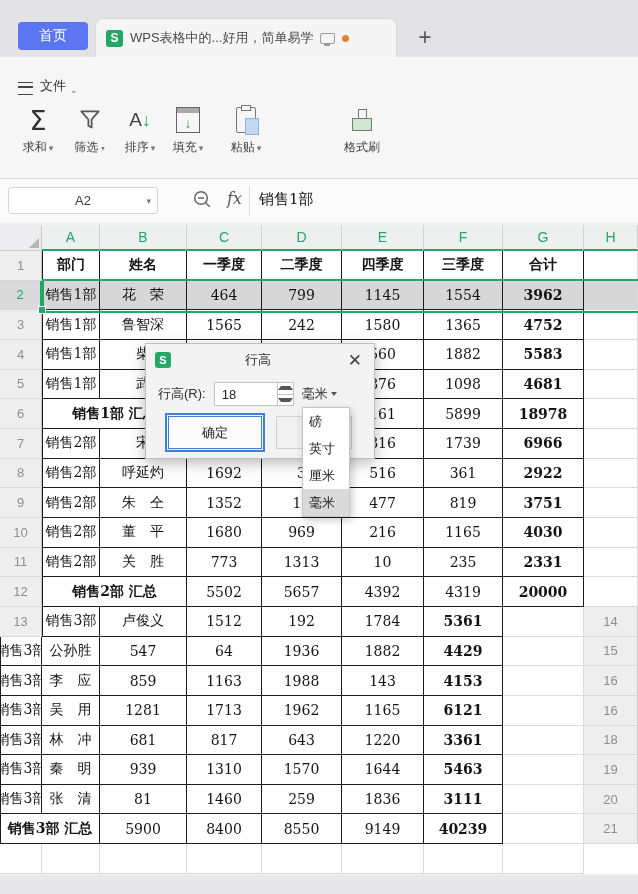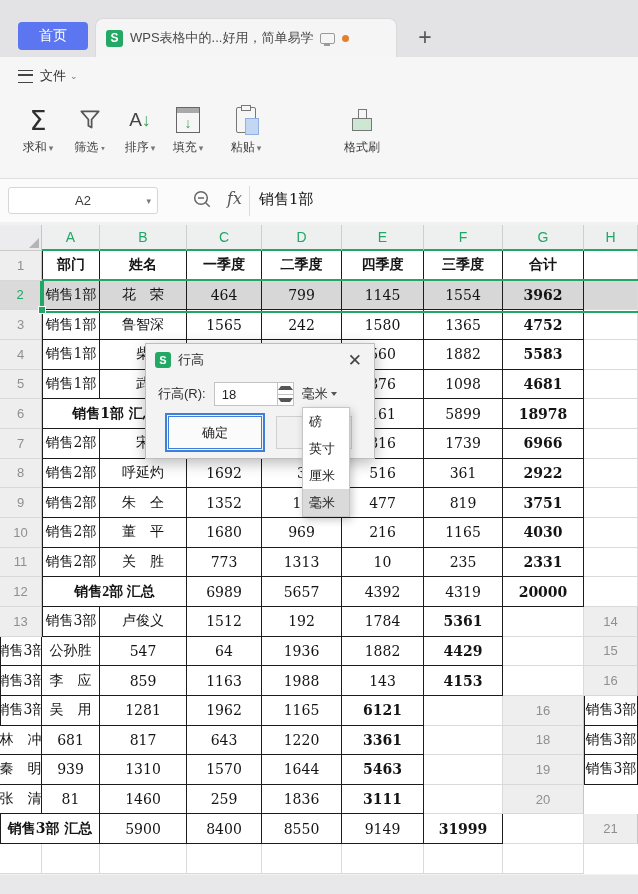--- a/index.html
+++ b/index.html
@@ -16,21 +16,21 @@
   .s-logo{width:17px;height:17px;background:#23a866;color:#fff;border-radius:3px;font-weight:bold;
           font-size:12px;display:flex;align-items:center;justify-content:center;flex:none;}
   #doc-title{font-size:13px;color:#4a4a4a;white-space:nowrap;overflow:hidden;}
   .monitor{width:13px;height:9px;border:1.5px solid #9a9a9a;border-radius:2px;position:relative;flex:none;}
   .monitor::after{content:"";position:absolute;left:2.5px;top:10px;width:6px;height:2px;background:#9a9a9a;}
   .dot{width:7px;height:7px;border-radius:50%;background:#e2802f;flex:none;}
   #new-tab{position:absolute;left:412px;top:24px;width:26px;height:26px;color:#555;font-size:23px;
            display:flex;align-items:center;justify-content:center;font-weight:300;}
   
   #menubar{position:absolute;left:0;top:57px;width:638px;height:38px;background:#f6f6f7;}
-  .mitem{position:absolute;top:0;height:38px;display:flex;align-items:center;font-size:13px;color:#333;}
+  .mitem{position:absolute;top:0;height:38px;display:flex;align-items:flex-end;font-size:13px;color:#333;}
   .hamburger{width:15px;height:11px;border-top:1.7px solid #444;border-bottom:1.7px solid #444;position:relative;}
   .hamburger::after{content:"";position:absolute;left:0;top:3.4px;width:15px;height:1.7px;background:#444;}
   .chev{font-size:9px;color:#777;margin-left:4px;}
   .qicon{position:absolute;top:65px;width:24px;height:24px;display:flex;align-items:center;justify-content:center;}
   .qicon svg{stroke:#5a5a5a;fill:none;stroke-width:1.5;}
   .vdiv{position:absolute;width:1px;background:#dcdcde;}
   #start-pill{position:absolute;left:320px;top:71px;width:48px;height:23px;background:#35a854;border-radius:12px;
               color:#fff;font-size:13px;display:flex;align-items:center;justify-content:center;}
   .mtab{position:absolute;top:62px;height:30px;display:flex;align-items:center;font-size:13px;color:#333;white-space:nowrap;}
   
@@ -77,21 +77,21 @@
   #sel-overlay{position:absolute;left:42px;top:279px;width:596px;height:34px;box-sizing:border-box;
                border-top:2px solid #21a666;border-bottom:2px solid #21a666;border-left:2px solid #21a666;pointer-events:none;}
   #sel-handle{position:absolute;left:38px;top:306px;width:8px;height:8px;background:#21a666;border:1px solid #fff;box-sizing:border-box;}
   #bottomstrip{position:absolute;left:0;top:875px;width:638px;height:19px;background:#e8e8ea;}
   
   #dialog{position:absolute;left:145px;top:343px;width:230px;height:116px;background:#f3f3f4;
           border:1px solid #bdbdbf;box-shadow:0 4px 14px rgba(0,0,0,.28);box-sizing:border-box;z-index:10;}
   .dlg-title{display:flex;align-items:center;gap:7px;padding:7px 9px 4px 9px;}
   .dlg-logo{width:16px;height:16px;background:#23a866;color:#fff;border-radius:3px;font-weight:bold;font-size:11px;
             display:flex;align-items:center;justify-content:center;}
-  .dlg-name{font-size:13px;color:#2e2e2e;flex:1;}
+  .dlg-name{font-size:13px;color:#2e2e2e;flex:1;text-align:center;}
   .dlg-close{font-size:17px;color:#444;line-height:1;padding:0 3px;}
   .dlg-row{display:flex;align-items:center;padding:9px 10px 0 12px;gap:8px;}
   .dlg-label{font-size:13px;color:#2e2e2e;}
   .dlg-input{width:80px;height:24px;background:#fff;border:1px solid #c3c3c5;display:flex;align-items:stretch;box-sizing:border-box;}
   .dlg-val{flex:1;font-size:13px;color:#222;display:flex;align-items:center;padding-left:7px;}
   .spin{width:15px;border-left:1px solid #c3c3c5;display:flex;flex-direction:column;}
   .spin span{flex:1;display:flex;align-items:center;justify-content:center;}
   .spin .up{border-bottom:1px solid #c3c3c5;}
   .tri-up{width:0;height:0;border-left:3.5px solid transparent;border-right:3.5px solid transparent;border-bottom:4.5px solid #555;}
   .tri-dn{width:0;height:0;border-left:3.5px solid transparent;border-right:3.5px solid transparent;border-top:4.5px solid #555;}
@@ -394,22 +394,22 @@
       <div class="rhead">11</div>
       <div class="cell afirst">销售2部</div>
       <div class="cell">关　胜</div>
       <div class="cell">773</div>
       <div class="cell">1313</div>
       <div class="cell">10</div>
       <div class="cell">235</div>
       <div class="cell bold">2331</div>
       <div class="cell lite"></div>
       <div class="rhead">12</div>
-      <div class="cell bold afirst" style="grid-column: span 2; font-family: Liberation Serif, serif;">销售2部 汇总</div>
-      <div class="cell">6989</div>
+      <div class="cell bold afirst" style="grid-column: span 2;">销售2部 汇总</div>
+      <div class="cell">5502</div>
       <div class="cell">5657</div>
       <div class="cell">4392</div>
       <div class="cell">4319</div>
       <div class="cell bold">20000</div>
       <div class="cell lite"></div>
       <div class="rhead">13</div>
       <div class="cell afirst">销售3部</div>
       <div class="cell">卢俊义</div>
       <div class="cell">1512</div>
       <div class="cell">192</div>
@@ -431,20 +431,21 @@
       <div class="cell">859</div>
       <div class="cell">1163</div>
       <div class="cell">1988</div>
       <div class="cell">143</div>
       <div class="cell bold">4153</div>
       <div class="cell lite"></div>
       <div class="rhead">16</div>
       <div class="cell afirst">销售3部</div>
       <div class="cell">吴　用</div>
       <div class="cell">1281</div>
+      <div class="cell">1713</div>
       <div class="cell">1962</div>
       <div class="cell">1165</div>
       <div class="cell bold">6121</div>
       <div class="cell lite"></div>
       <div class="rhead">16</div>
       <div class="cell afirst">销售3部</div>
       <div class="cell">林　冲</div>
       <div class="cell">681</div>
       <div class="cell">817</div>
       <div class="cell">643</div>
@@ -468,21 +469,21 @@
       <div class="cell">259</div>
       <div class="cell">1836</div>
       <div class="cell bold">3111</div>
       <div class="cell lite"></div>
       <div class="rhead">20</div>
       <div class="cell bold afirst" style="grid-column: span 2;">销售3部 汇总</div>
       <div class="cell">5900</div>
       <div class="cell">8400</div>
       <div class="cell">8550</div>
       <div class="cell">9149</div>
-      <div class="cell bold">31999</div>
+      <div class="cell bold">40239</div>
       <div class="cell lite"></div>
       <div class="rhead">21</div>
       <div class="cell lite"></div>
       <div class="cell lite"></div>
       <div class="cell lite"></div>
       <div class="cell lite"></div>
       <div class="cell lite"></div>
       <div class="cell lite"></div>
       <div class="cell lite"></div>
       <div class="cell lite"></div>

